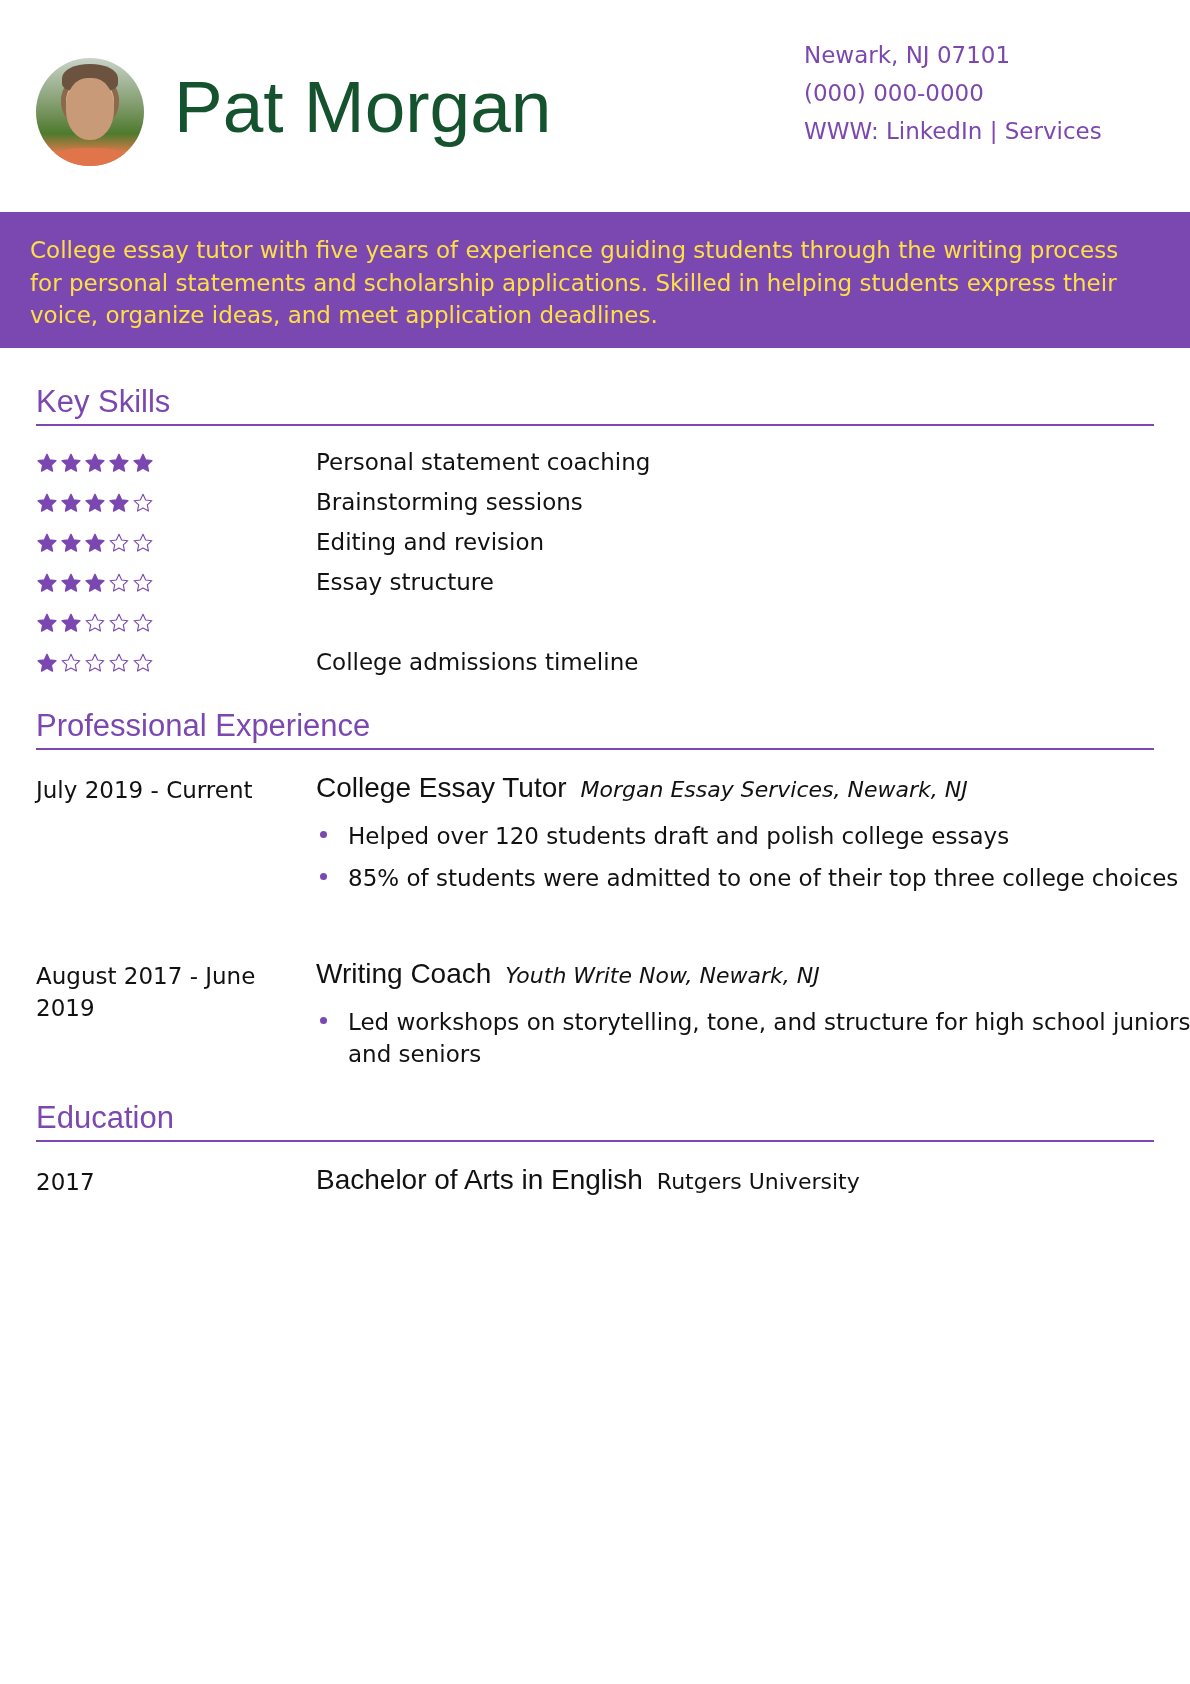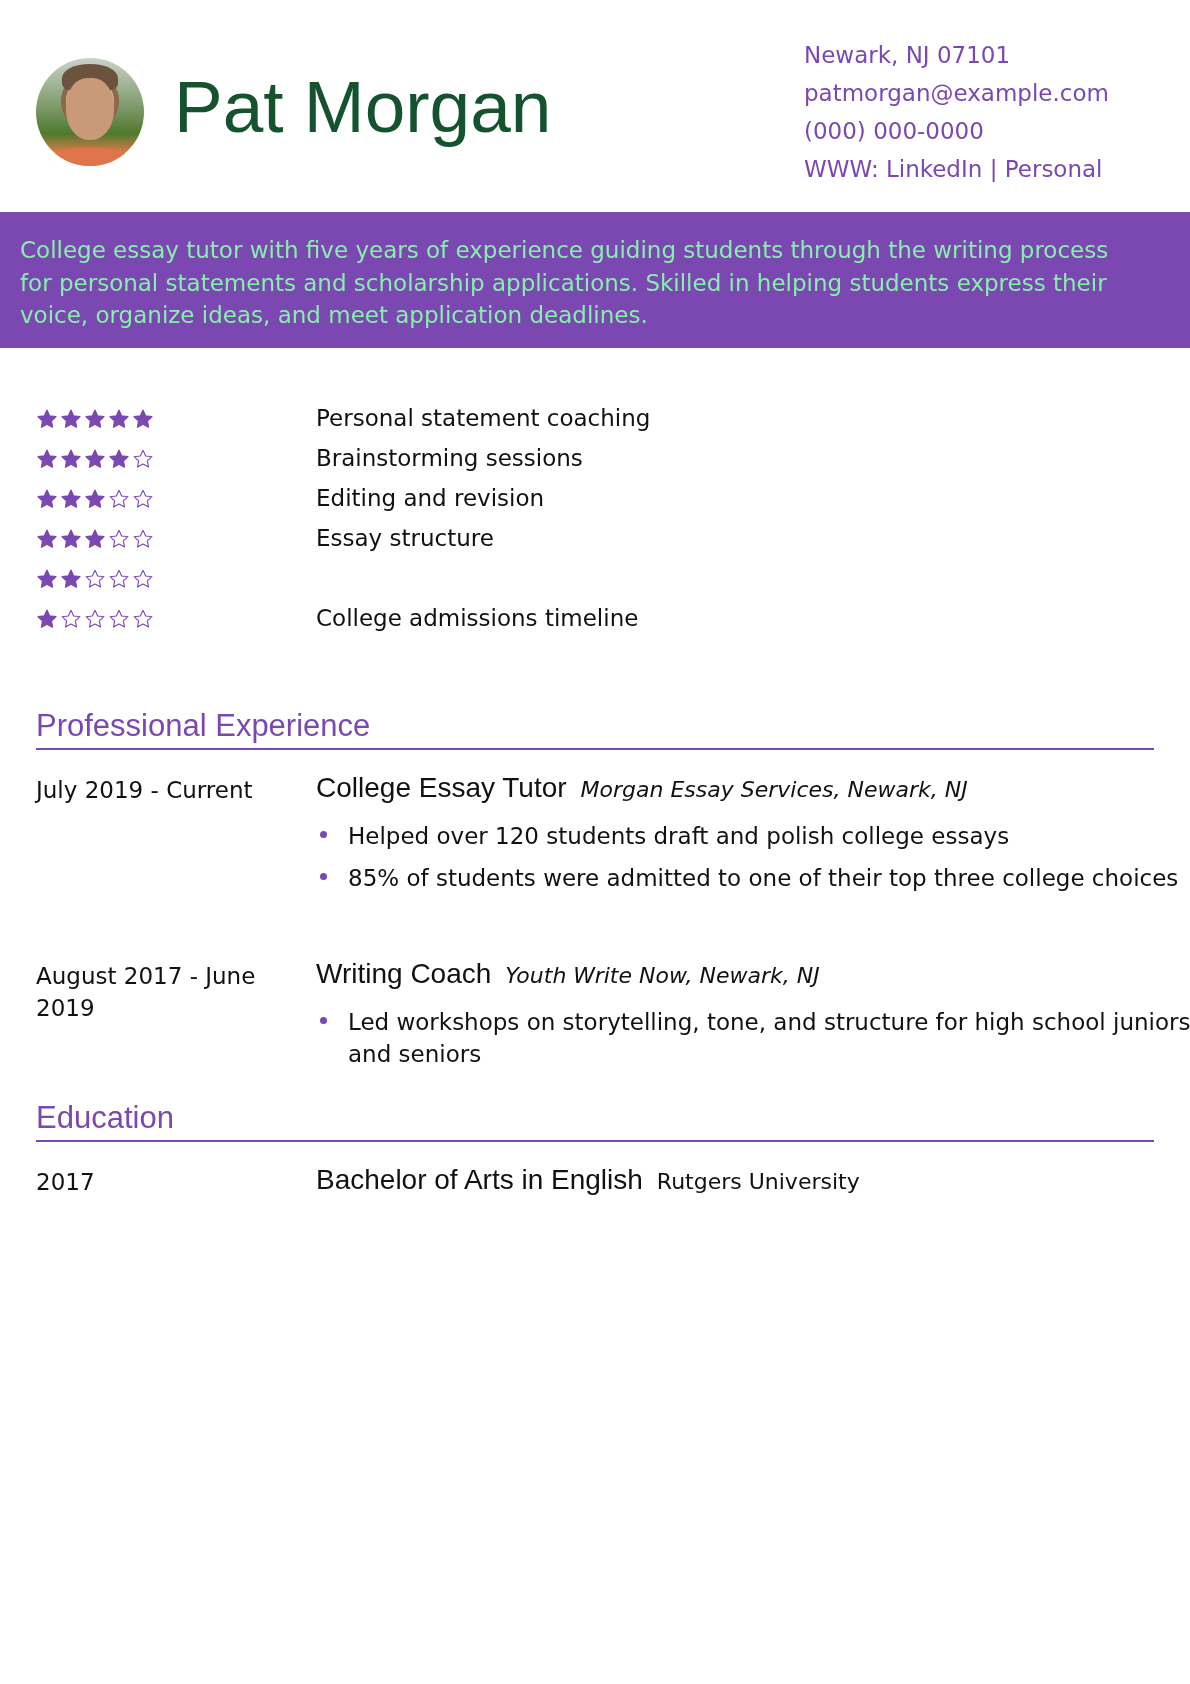--- a/index.html
+++ b/index.html
@@ -11,21 +11,21 @@
             linear-gradient(180deg, #c9d3c9 0%, #7f9a6a 45%, #4f7a2e 70%, #e07a4a 88%, #e07a4a 100%); }
   .avatar .face { position: absolute; left: 30px; top: 20px; width: 48px; height: 62px; border-radius: 45% 45% 48% 48%; background: #c99a78; }
   .avatar .hair { position: absolute; left: 26px; top: 6px; width: 56px; height: 28px; border-radius: 50% 50% 30% 30%; background: #6b5340; }
   .avatar .shirt { position: absolute; left: 14px; top: 90px; width: 80px; height: 30px; border-radius: 40% 40% 0 0; background: #e0744a; }
   .name { position: absolute; left: 174px; top: 62px; font-family: "Liberation Sans", sans-serif; font-size: 73px;
           color: #14532d; line-height: 90px; white-space: nowrap; }
   .contact { position: absolute; left: 763px; top: 36px; font-size: 23px; color: #7b47b0; line-height: 38px; }
   .contact div { white-space: nowrap; margin-left: 41px; }
   .contact .link { color: #7b47b0; text-decoration: none; }
   .summary { position: absolute; left: 0; top: 212px; width: 1190px; height: 136px; background: #7b47b0; }
-  .summary p { margin: 0; position: absolute; left: 20px; top: 22px; width: 1100px; color: #86efac;
+  .summary p { margin: 0; position: absolute; left: 30px; top: 22px; width: 1100px; color: #fde047;
                font-size: 23px; line-height: 32.5px; }
   .section { position: absolute; left: 36px; width: 1118px; }
   .sec-title { font-family: "Liberation Sans", sans-serif; font-size: 31px; color: #7b47b0; line-height: 40px;
                border-bottom: 2px solid #7b47b0; padding-bottom: 2px; }
   .skill-row { position: absolute; left: 0; height: 40px; width: 1118px; }
   .stars { position: absolute; left: 0; top: 8px; height: 22px; display: flex; gap: 2px; }
   .star { width: 22px; height: 22px; display: inline-block; }
   .skill-label { position: absolute; left: 280px; top: 0; font-size: 23px; line-height: 36px; }
   .date { position: absolute; left: 0; font-size: 23px; line-height: 32px; width: 250px; }
   .job-head { position: absolute; left: 280px; white-space: nowrap; text-align: right; }
@@ -42,33 +42,33 @@
 
 <div class="header">
   <div class="avatar">
     <div class="hair"></div>
     <div class="face"></div>
     <div class="shirt"></div>
   </div>
   <div class="name">Pat Morgan</div>
   <div class="contact">
     <div>Newark, NJ 07101</div>
-    <div>patmorgan@example.com</div>
     <div>(000) 000-0000</div>
     <div>
-      <span>WWW: </span><a class="link">LinkedIn</a><span style="white-space:pre"> | </span><a class="link">Personal</a>
+      <span>WWW: </span><a class="link">LinkedIn</a><span style="white-space:pre"> | </span><a class="link">Services</a>
     </div>
   </div>
 </div>
 
 <div class="summary">
   <p>College essay tutor with five years of experience guiding students through the writing process for personal statements and scholarship applications. Skilled in helping students express their voice, organize ideas, and meet application deadlines.</p>
 </div>
 
 <div class="section" style="top:382px;">
+  <div class="sec-title">Key Skills</div>
   <div style="position:relative; height:240px; margin-top:18px;" id="skills-list">
     <div class="skill-row" style="top:40px">
       <div class="stars">
           <span class="star"><svg width="22" height="22" viewBox="0 0 24 24">
               <path d="M12 2.5l2.9 6.2 6.8.8-5 4.6 1.3 6.7L12 17.5l-6 3.3 1.3-6.7-5-4.6 6.8-.8z" fill="#7b47b0" stroke="#7b47b0" stroke-width="1.5" stroke-linejoin="round"></path>
             </svg></span>
           <span class="star"><svg width="22" height="22" viewBox="0 0 24 24">
               <path d="M12 2.5l2.9 6.2 6.8.8-5 4.6 1.3 6.7L12 17.5l-6 3.3 1.3-6.7-5-4.6 6.8-.8z" fill="#7b47b0" stroke="#7b47b0" stroke-width="1.5" stroke-linejoin="round"></path>
             </svg></span>
           <span class="star"><svg width="22" height="22" viewBox="0 0 24 24">

